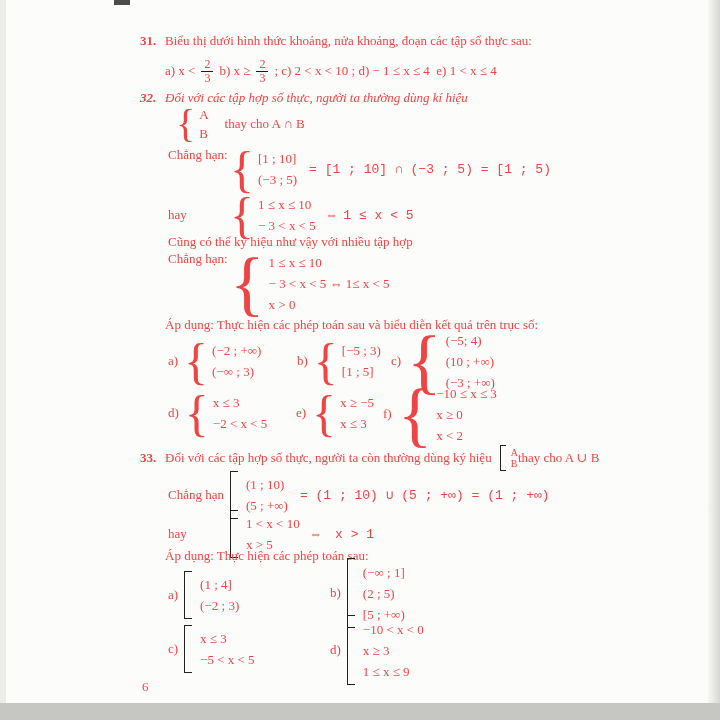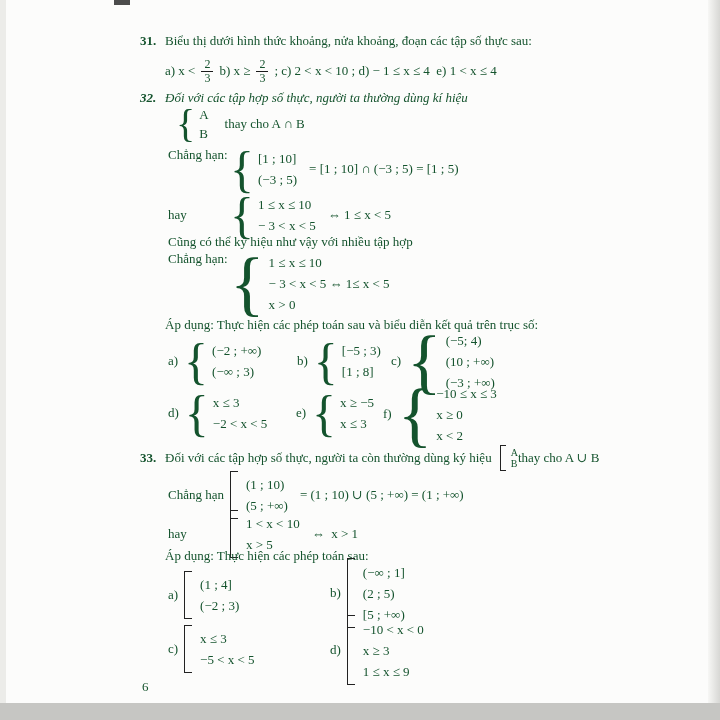--- a/index.html
+++ b/index.html
@@ -1,19 +1,19 @@
 <!DOCTYPE html>
 <html><head>
 <meta charset="utf-8">
 <style>
   * { margin:0; padding:0; box-sizing:border-box; }
   html,body { width:720px; height:720px; background:#fff; }
   .page {
     position:relative; width:720px; height:720px; overflow:hidden;
-    background:#fcfcfb; color:#14532d;
+    background:#fcfcfb; color:#ef4444;
     font-family:"Liberation Serif","DejaVu Serif",serif;
     font-size:13px;
   }
   .abs { position:absolute; }
   .row { display:flex; align-items:center; }
   .pre, .glines > div { white-space:pre; }
   .itemnum { font-weight:bold; width:25px; flex:none; }
   .exl { margin-right:6px; flex:none; }
   .lblw { width:62px; flex:none;font-family:Liberation Serif, serif; }
   .lbl-top { align-self:flex-start; padding-top:1px; }
@@ -25,21 +25,21 @@
   .b2 { font-size:50px; }
   .b3 { font-size:72px; }
   .bn { font-size:40px; }
   .sqb { width:8px; border:1.5px solid #222; border-right:none; margin-right:8px; flex:none; }
   .sqb2 { height:48px; }
   .sqb3 { height:70px; }
   .sqbsm { height:26px; width:6px; margin:0 5px 0 8px; border-width:1.2px; }
   .frac { display:inline-flex; flex-direction:column; align-items:center; font-size:12px; flex:none; }
   .frac span { line-height:13px; padding:0 3px; }
   .frac .fd { border-top:1.1px solid #1b1b1b; }
-  .res { margin-left:12px; white-space:pre; }
+  .res { margin-left:12px; white-space:pre;font-family:Liberation Mono, monospace; }
   .ncap { margin-left:16px; white-space:pre; }
   .gap6 { gap:6px; }
   .edge-left { left:0; top:0; width:6px; height:720px; background:#ecece9; }
   .edge-right { right:0; top:0; width:12px; height:720px;
     background:linear-gradient(to right,#f7f7f5,#d7d7d4); }
   .edge-bottom { left:0; top:703px; width:720px; height:17px; background:#c6c6c3; }
   .speck { left:114px; top:0; width:16px; height:5px; background:#4c4c4c; }
   .pagenum { font-size:13px; }
 </style>
 </head>
@@ -124,21 +124,21 @@
     <span class="glines">
       <div>(−2 ; +∞)</div>
       <div>(−∞ ; 3)</div>
     </span>
   </div>
   <div class="abs row" style="left:297px; top:338px; height:46px;">
     <span class="exl">b)</span>
     <span class="brace b2">{</span>
     <span class="glines">
       <div>[−5 ; 3)</div>
-      <div>[1 ; 8]</div>
+      <div>[1 ; 5]</div>
     </span>
   </div>
   <div class="abs row" style="left:391px; top:328px; height:66px;">
     <span class="exl">c)</span>
     <span class="brace b3">{</span>
     <span class="glines">
       <div>(−5; 4)</div>
       <div>(10 ; +∞)</div>
       <div>(−3 ; +∞)</div>
     </span>

